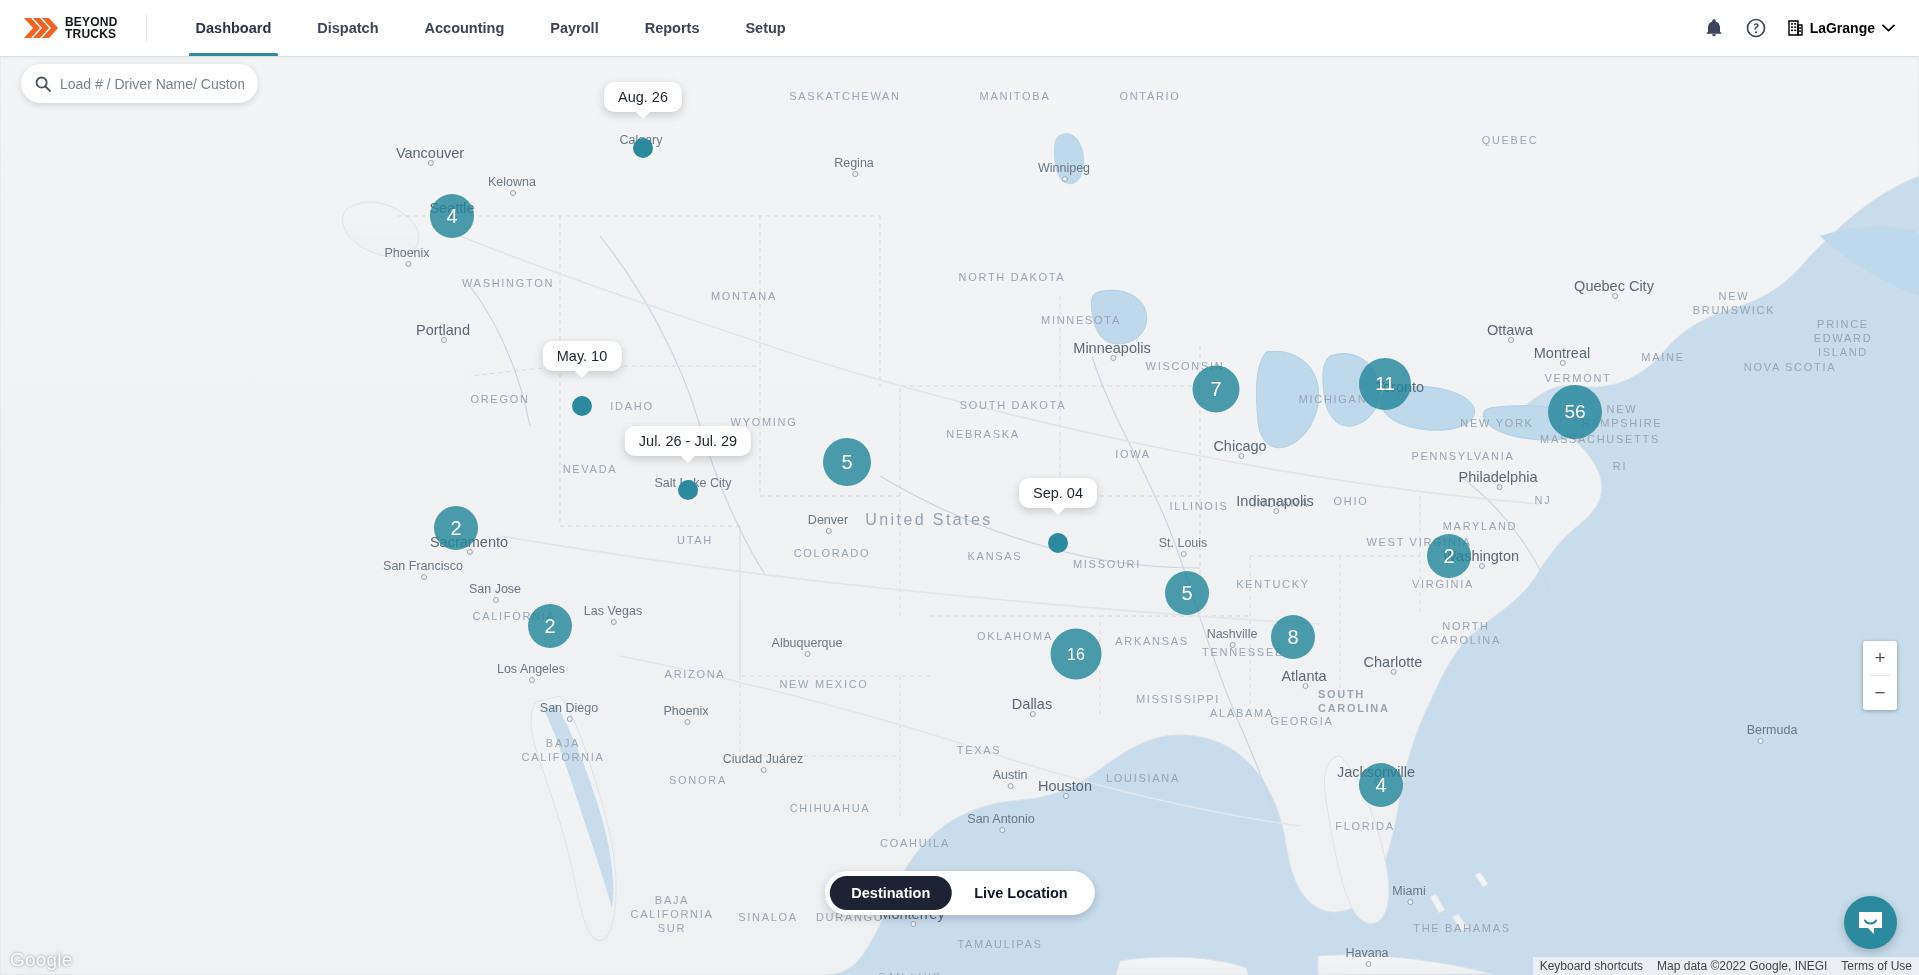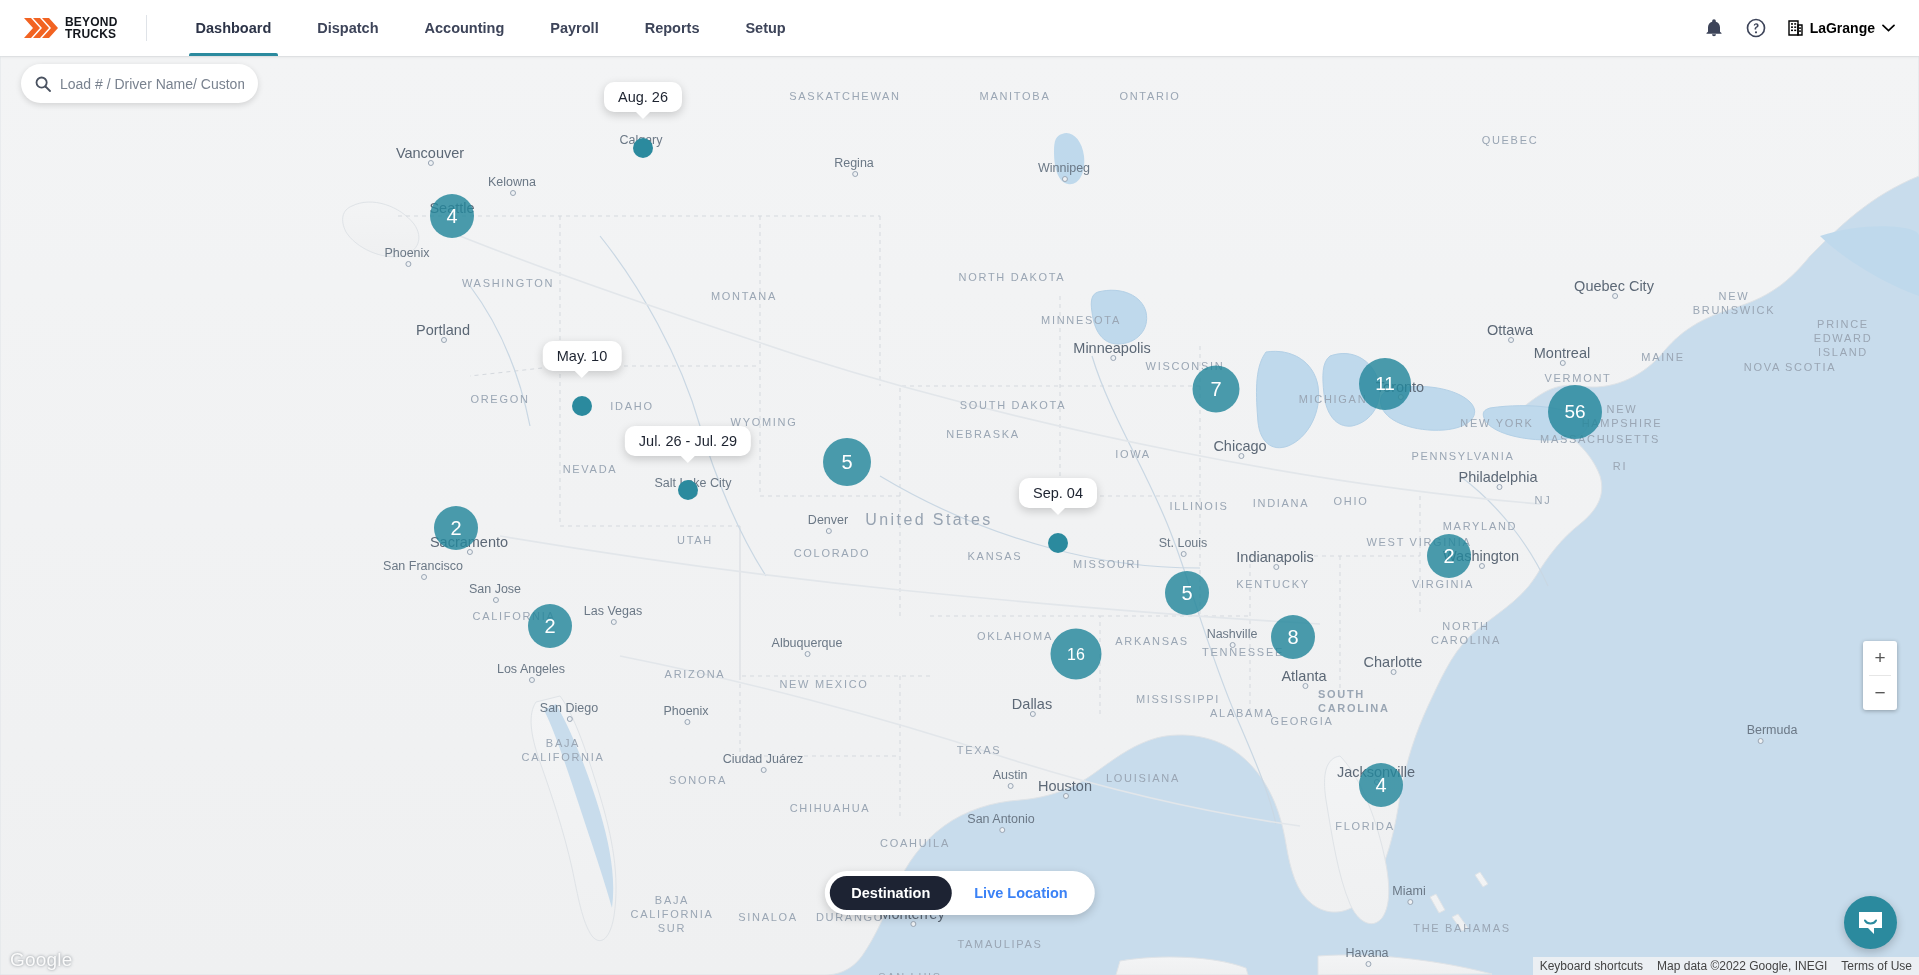--- a/index.html
+++ b/index.html
@@ -148,21 +148,21 @@
     transform: translateX(-50%);
     background: #fff; border-radius: 26px;
     padding: 5px;
     display: flex; align-items: center;
     box-shadow: 0 3px 10px rgba(0,0,0,.18);
     z-index: 50;
   }
   .mode-btn {
     padding: 9px 22px; border-radius: 22px;
     font-size: 14.5px; font-weight: bold;
-    color: #3b82f6; cursor: pointer; white-space: nowrap;
+    color: #0f172a; cursor: pointer; white-space: nowrap;
   }
   .mode-btn.active { background: #1d2333; color: #fff; }
 
   
   .zoom-ctrl {
     position: absolute; right: 22px; bottom: 265px;
     width: 34px;
     background: #fff; border-radius: 3px;
     box-shadow: 0 1px 4px rgba(0,0,0,.3);
     z-index: 50;
@@ -463,21 +463,21 @@
         <div class="place city dot" style="left: 1183px; top: 487px;">St. Louis</div>
         <div class="place city dot" style="left: 1409px; top: 835px;">Miami</div>
         <div class="place city dot" style="left: 1367px; top: 897px;">Havana</div>
         <div class="place city dot" style="left: 1760px; top: 674px; padding-left: 24px;">Bermuda</div>
         <div class="place city big dot" style="left: 430px; top: 97px;">Vancouver</div>
         <div class="place city big dot" style="left: 1112px; top: 292px;">Minneapolis</div>
         <div class="place city big dot" style="left: 1400px; top: 331px;">Toronto</div>
         <div class="place city big dot" style="left: 1562px; top: 297px;">Montreal</div>
         <div class="place city big dot" style="left: 1498px; top: 421px;">Philadelphia</div>
         <div class="place city big dot" style="left: 1481px; top: 500px;">Washington</div>
-        <div class="place city big dot" style="left: 1275px; top: 501px;">Indianapolis</div>
+        <div class="place city big dot" style="left: 1275px; top: 445px;">Indianapolis</div>
         <div class="place city big dot" style="left: 1393px; top: 606px;">Charlotte</div>
         <div class="place city big dot" style="left: 1304px; top: 620px;">Atlanta</div>
         <div class="place city big dot" style="left: 1376px; top: 716px;">Jacksonville</div>
         <div class="place city big dot" style="left: 1065px; top: 730px;">Houston</div>
         <div class="place city big dot" style="left: 1032px; top: 648px;">Dallas</div>
         <div class="place city big dot" style="left: 469px; top: 486px;">Sacramento</div>
         <div class="place city big dot" style="left: 443px; top: 274px;">Portland</div>
         <div class="place city big dot" style="left: 452px; top: 152px;">Seattle</div>
         <div class="place city big dot" style="left: 1240px; top: 390px;">Chicago</div>
         <div class="place city big dot" style="left: 912px; top: 858px;">Monterrey</div>

